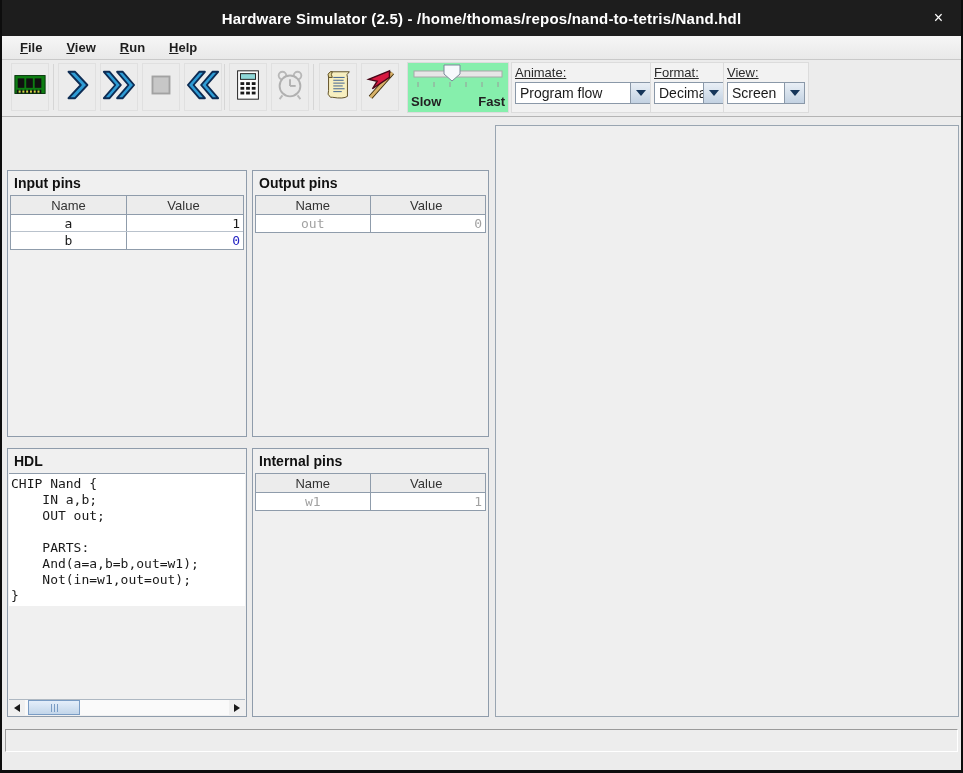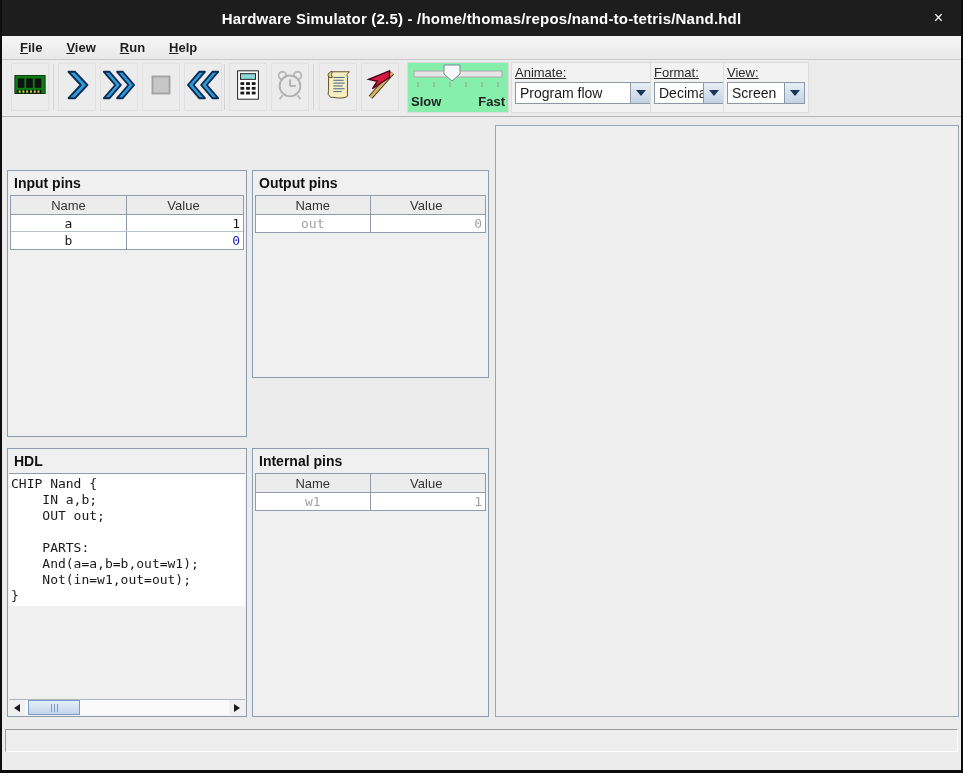--- a/index.html
+++ b/index.html
@@ -323,21 +323,21 @@
         <div class="t-cell c-name" style="color: rgb(26, 26, 26);">a</div>
         <div class="t-cell c-value" style="color: rgb(26, 26, 26);">1</div>
       </div>
       <div class="t-row body">
         <div class="t-cell c-name" style="color: rgb(26, 26, 26);">b</div>
         <div class="t-cell c-value" style="color: rgb(34, 34, 194);">0</div>
       </div>
     </div>
   </div>
 
-  <div class="panel" style="left:250px; top:170px; width:237px; height:208px;">
+  <div class="panel" style="left:250px; top:170px; width:237px; height:267px;">
     <div class="panel-title">Output pins</div>
     <div class="pin-table">
       <div class="t-row header">
         <div class="t-cell c-name">Name</div>
         <div class="t-cell c-value">Value</div>
       </div>
       <div class="t-row body">
         <div class="t-cell c-name" style="color: rgb(162, 162, 162);">out</div>
         <div class="t-cell c-value" style="color: rgb(162, 162, 162);">0</div>
       </div>

